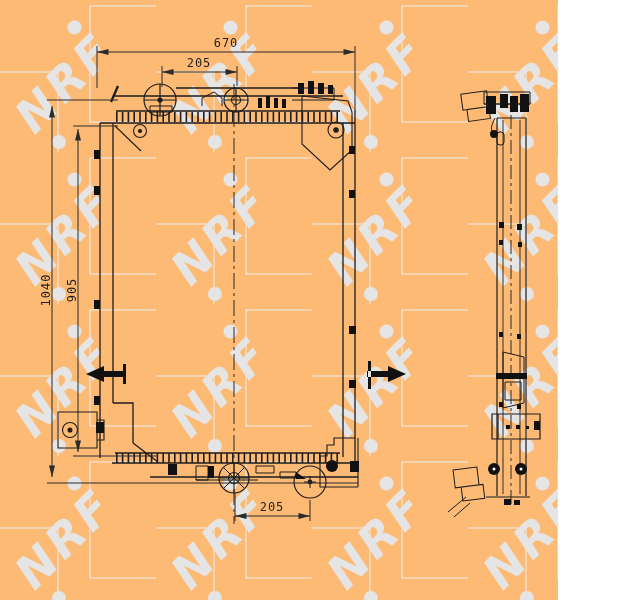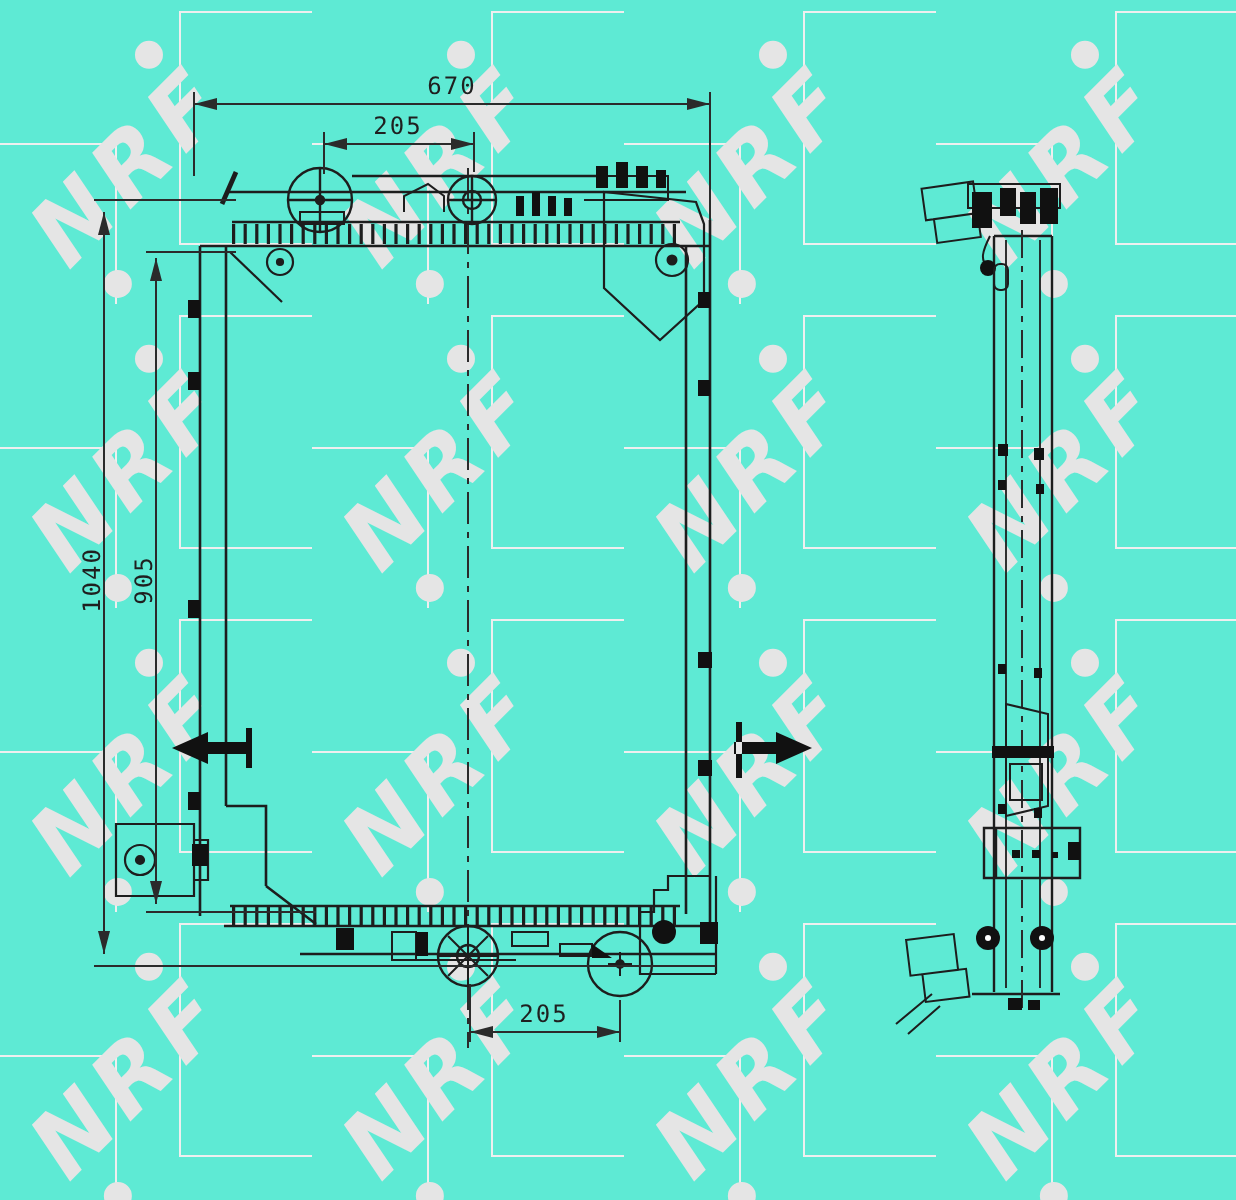--- a/index.html
+++ b/index.html
@@ -1,19 +1,19 @@
 <!DOCTYPE html>
 <html><head>
 <meta charset="utf-8">
 <style>
   html,body{margin:0;padding:0;background:#fff;}
   .canvas{
     position:relative;
-    width:618px;height:600px;
-    background:#5eead4;
+    width:558px;height:600px;
+    background:#fdba74;
     font-family:"DejaVu Sans","Liberation Sans",sans-serif;
     overflow:hidden;
   }
   svg text.dim{
     font-family:"DejaVu Sans Mono","Liberation Mono",monospace;
     font-size:12px;
     letter-spacing:1px;
     fill:#1f1f1f;
   }
   svg text.wm{

